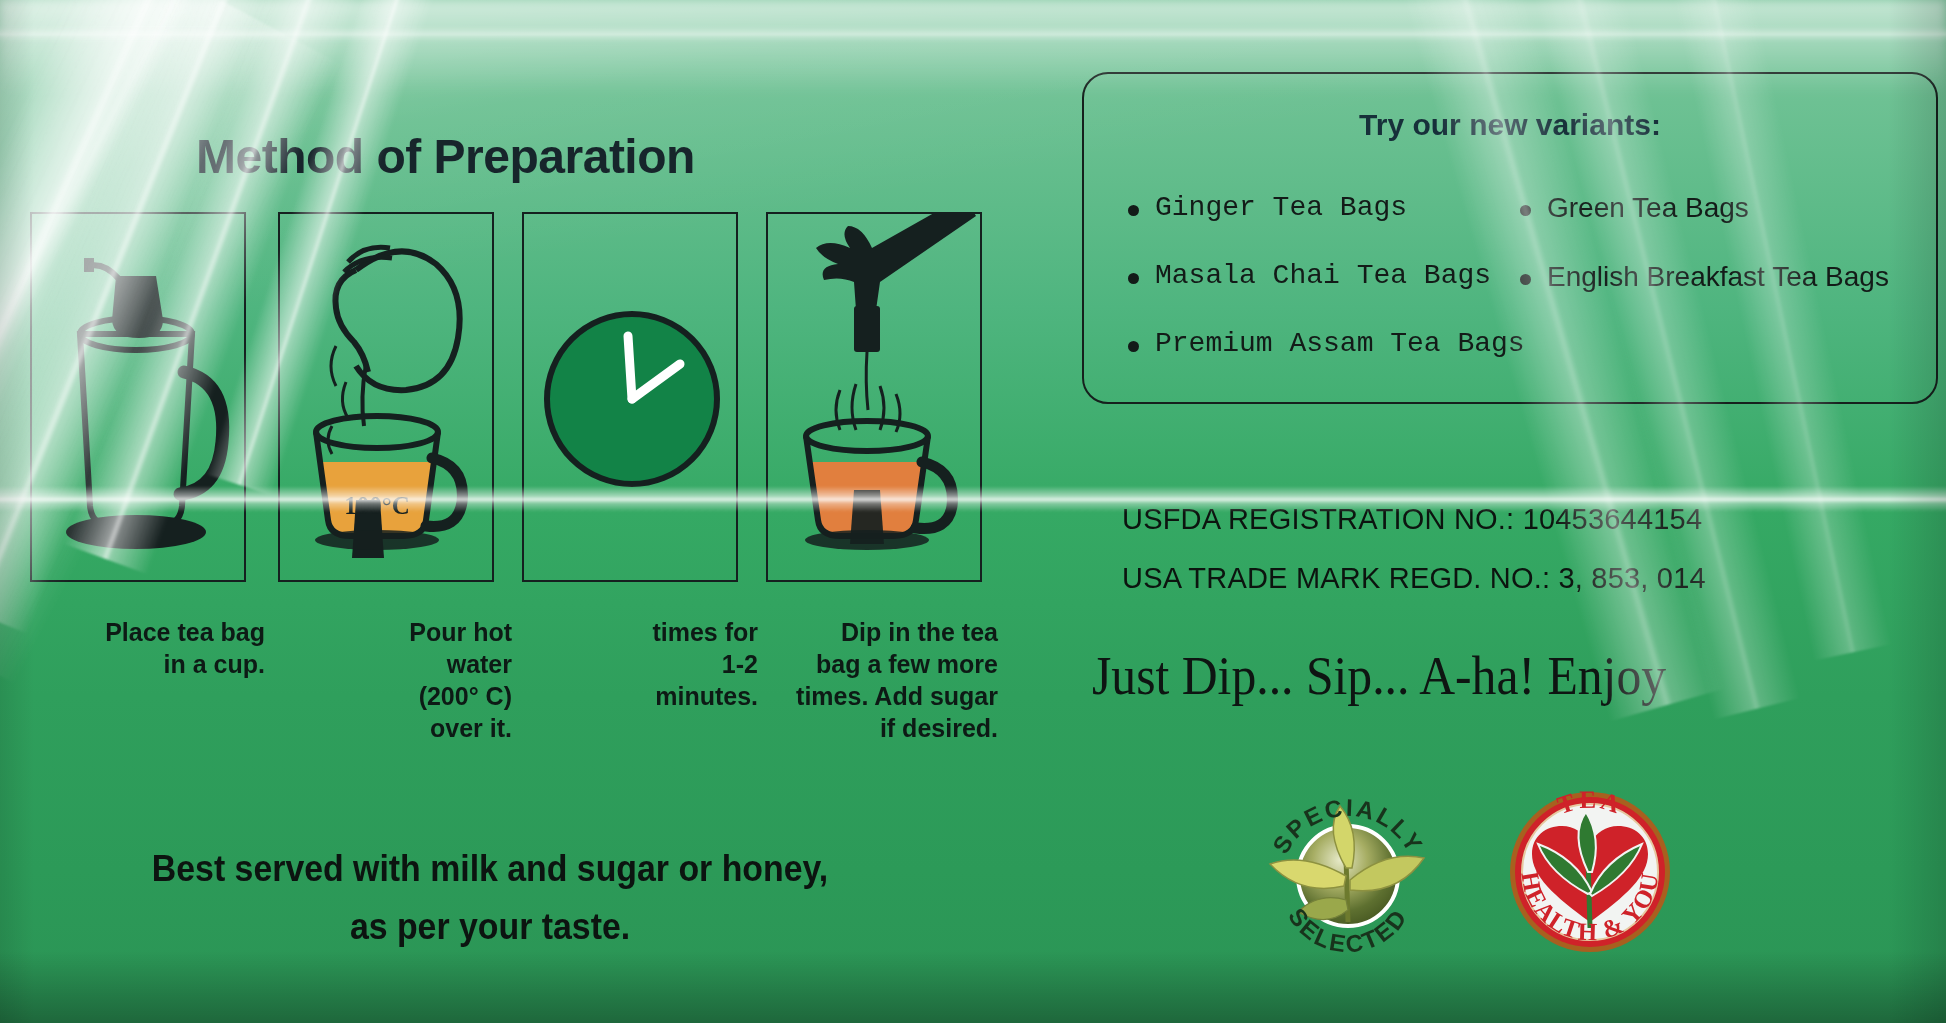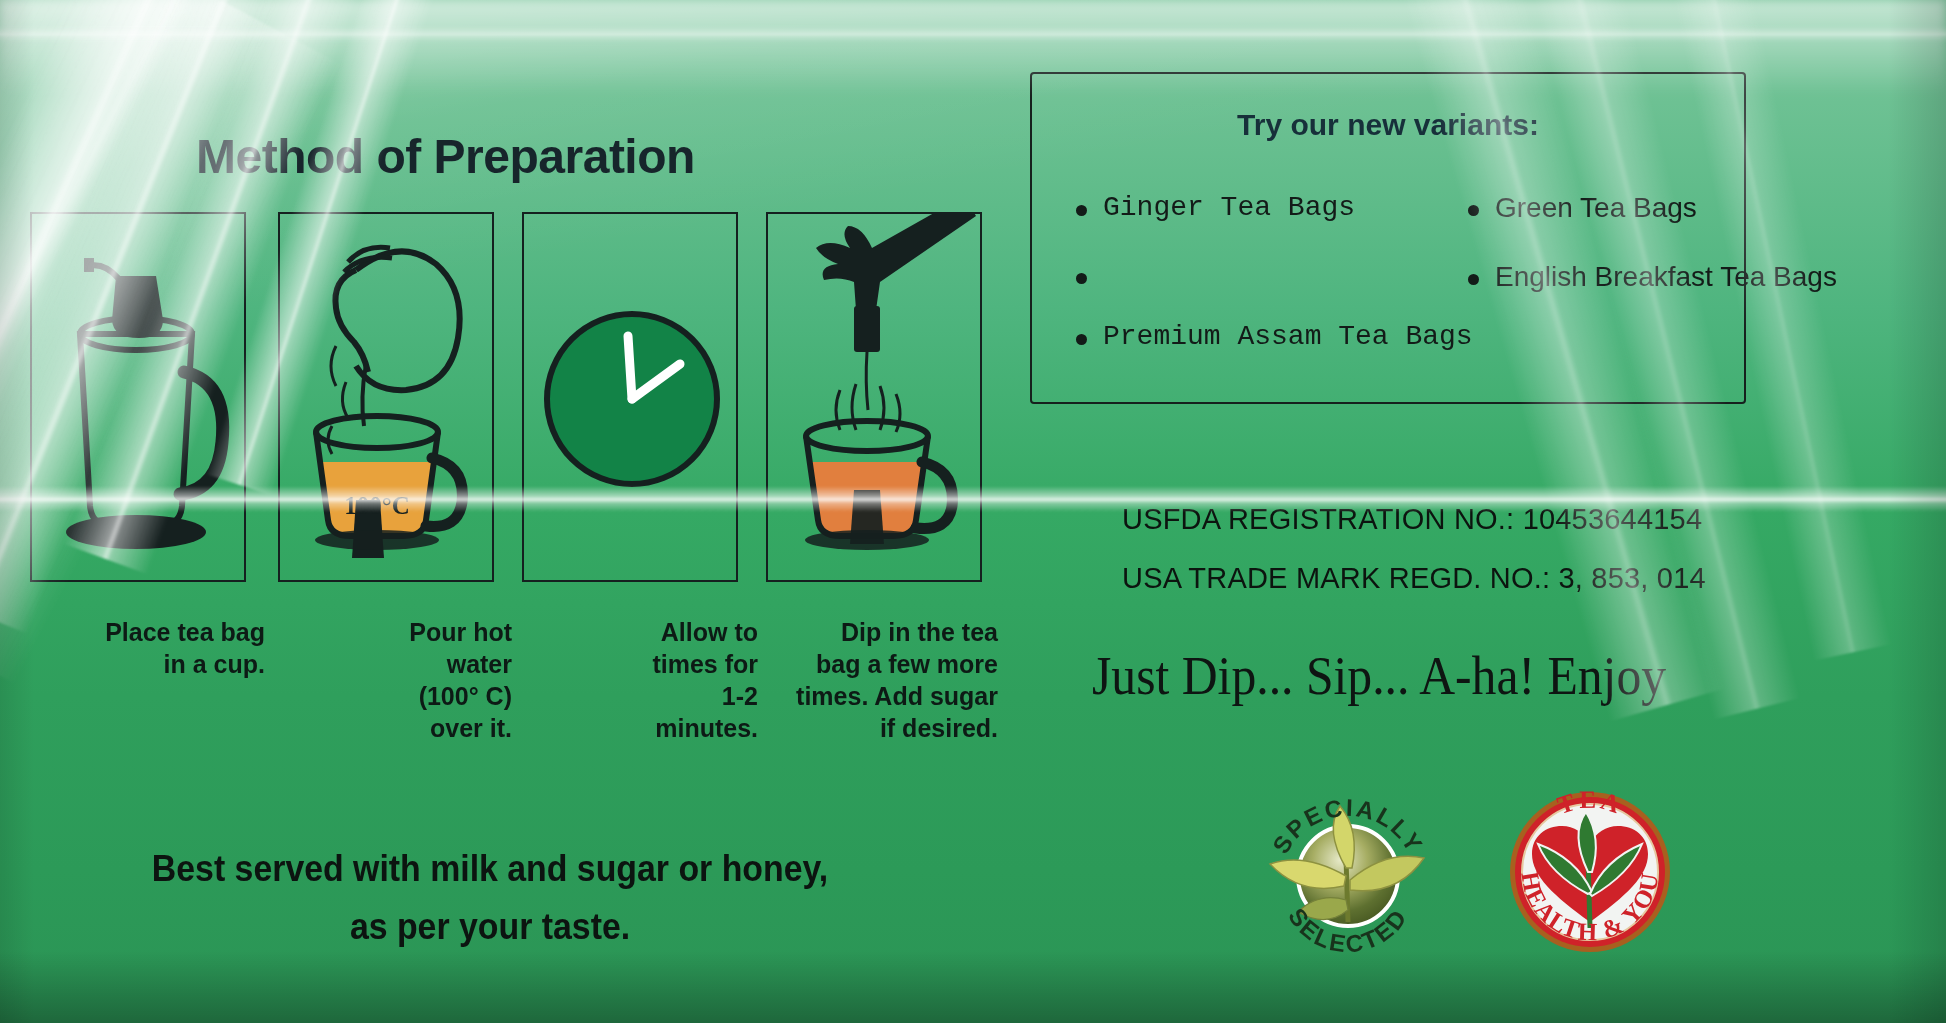--- a/index.html
+++ b/index.html
@@ -96,23 +96,23 @@
     font-family:"Liberation Sans", sans-serif;
   }
   #caption-0 { left:15px;  }
   #caption-1 { left:262px; }
   #caption-2 { left:508px; }
   #caption-3 { left:748px; }
 
   
   #variants-box {
     position:absolute;
-    left:1030px; top:72px; width:716px; height:332px;
+    left:1082px; top:72px; width:856px; height:332px;
     border:2.5px solid #16201d;
-    border-radius:4px;
+    border-radius:26px;
   }
   #variants-title {
     position:absolute; left:0; right:0; top:34px;
     text-align:center;
     font-size:30px; font-weight:bold; color:#17303a;
   }
   .variant-col { position:absolute; top:118px; }
   #variant-col-left  { left:44px;  width:420px;font-family:Liberation Mono, monospace; }
   #variant-col-right { left:436px; width:430px; }
   .variant-item {
@@ -260,26 +260,25 @@
   <div id="title">Method of Preparation</div>
 
   <div class="caption" id="caption-0">
     <div>Place tea bag</div>
     <div>in a cup.</div>
   </div>
 
   <div class="caption" id="caption-1">
     <div>Pour hot</div>
     <div>water</div>
-    <div>(100° C)</div>
+    <div>(200° C)</div>
     <div>over it.</div>
   </div>
 
   <div class="caption" id="caption-2">
-    <div>Allow to</div>
     <div>times for</div>
     <div>1-2</div>
     <div>minutes.</div>
   </div>
 
   <div class="caption" id="caption-3">
     <div>Dip in the tea</div>
     <div>bag a few more</div>
     <div>times. Add sugar</div>
     <div>if desired.</div>
@@ -288,20 +287,21 @@
   <div id="variants-box">
     <div id="variants-title">Try our new variants:</div>
 
     <div class="variant-col" id="variant-col-left">
       <div class="variant-item">
         <span class="bullet"></span>
         <span>Ginger  Tea Bags</span>
       </div>
       <div class="variant-item">
         <span class="bullet"></span>
+        <span>Masala Chai Tea Bags</span>
       </div>
       <div class="variant-item">
         <span class="bullet"></span>
         <span>Premium  Assam Tea Bags</span>
       </div>
     </div>
 
     <div class="variant-col" id="variant-col-right">
       <div class="variant-item">
         <span class="bullet"></span>

